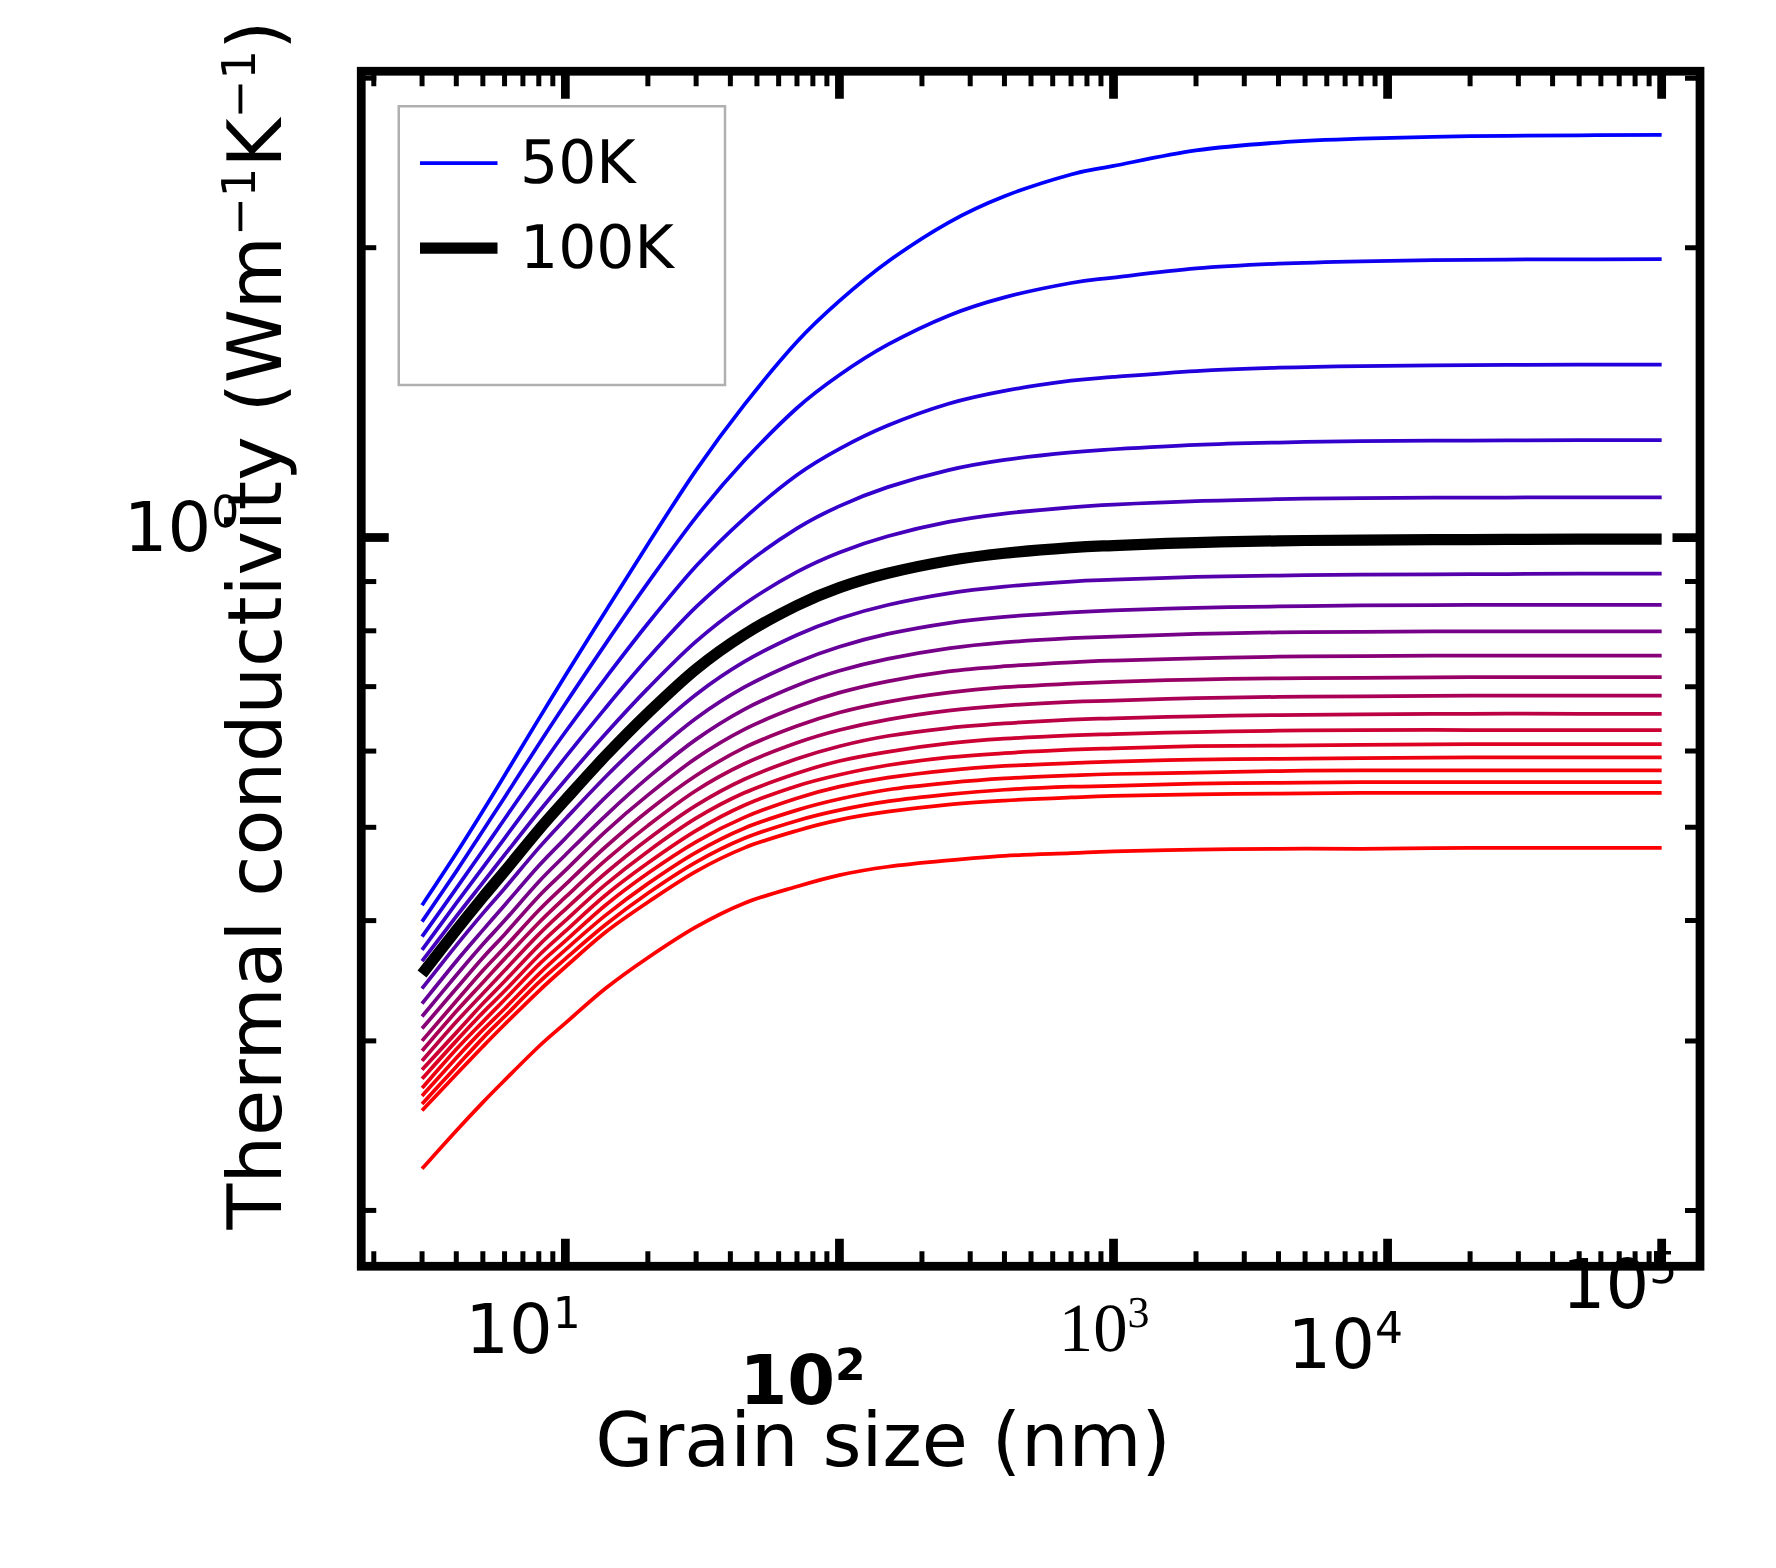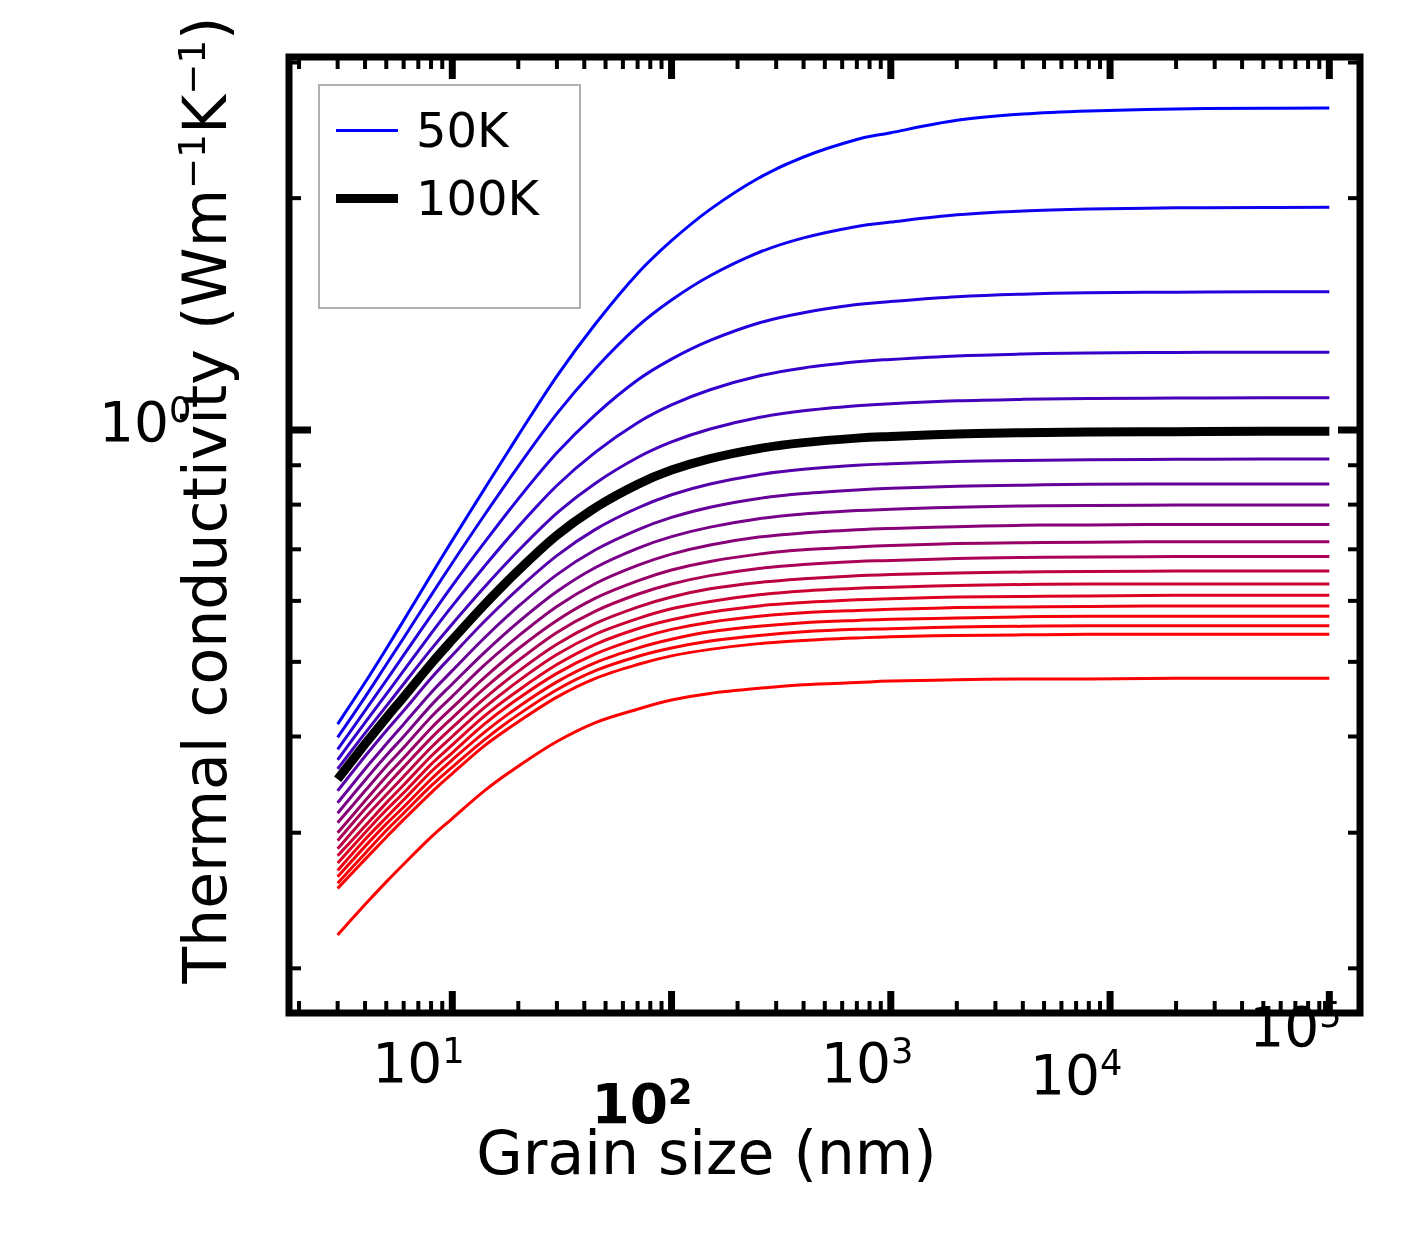--- a/index.html
+++ b/index.html
@@ -240,21 +240,21 @@
         <line x1="289" y1="198.15150557202924" x2="301" y2="198.15150557202924" stroke="#000" stroke-width="4"></line>
         <line x1="1360" y1="198.15150557202924" x2="1348" y2="198.15150557202924" stroke="#000" stroke-width="4"></line>
         <line x1="289" y1="62.52883119029889" x2="301" y2="62.52883119029889" stroke="#000" stroke-width="4"></line>
         <line x1="1360" y1="62.52883119029889" x2="1348" y2="62.52883119029889" stroke="#000" stroke-width="4"></line>
       </g>
   </svg>
 
   <div id="xtick-labels">
       <div class="ticklabel" style="left: 372.289px; top: 1031px; width: 160px;"><span>10</span><span class="sup">1</span></div>
       <div class="ticklabel" style="left: 591.549px; top: 1072px; width: 160px; font-weight: bold;"><span>10</span><span class="sup">2</span></div>
-      <div class="ticklabel" style="left: 821px; top: 1031px; width: 160px;"><span>10</span><span class="sup">3</span></div>
+      <div class="ticklabel" style="left: 847px; top: 1031px; width: 160px; font-family: Liberation Serif, serif;"><span>10</span><span class="sup">3</span></div>
       <div class="ticklabel" style="left: 1030.07px; top: 1031px; width: 160px; margin-top: 12px;"><span>10</span><span class="sup">4</span></div>
       <div class="ticklabel" style="left: 1249.33px; top: 995px; width: 160px;"><span>10</span><span class="sup">5</span></div>
     </div>
   <div id="ytick-labels">
       <div class="ticklabel" style="left: 99px; top: 390px; width: 170px; text-align: left;"><span>10</span><span class="sup">0</span></div>
     </div>
 
   <div class="axis-label" id="xlabel">Grain size (nm)</div>
 
   <div id="ylabel-wrap">

